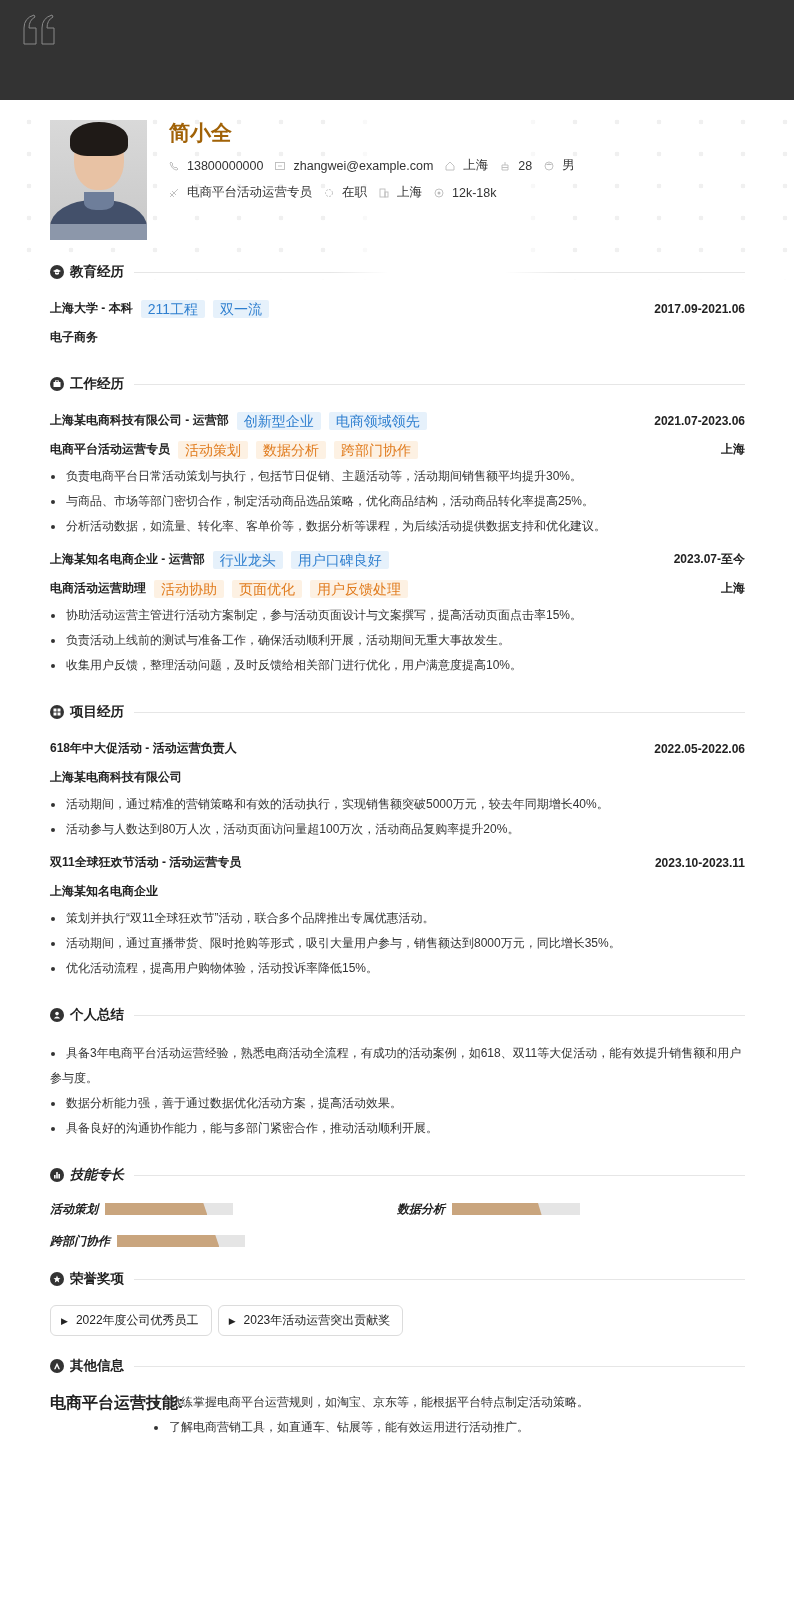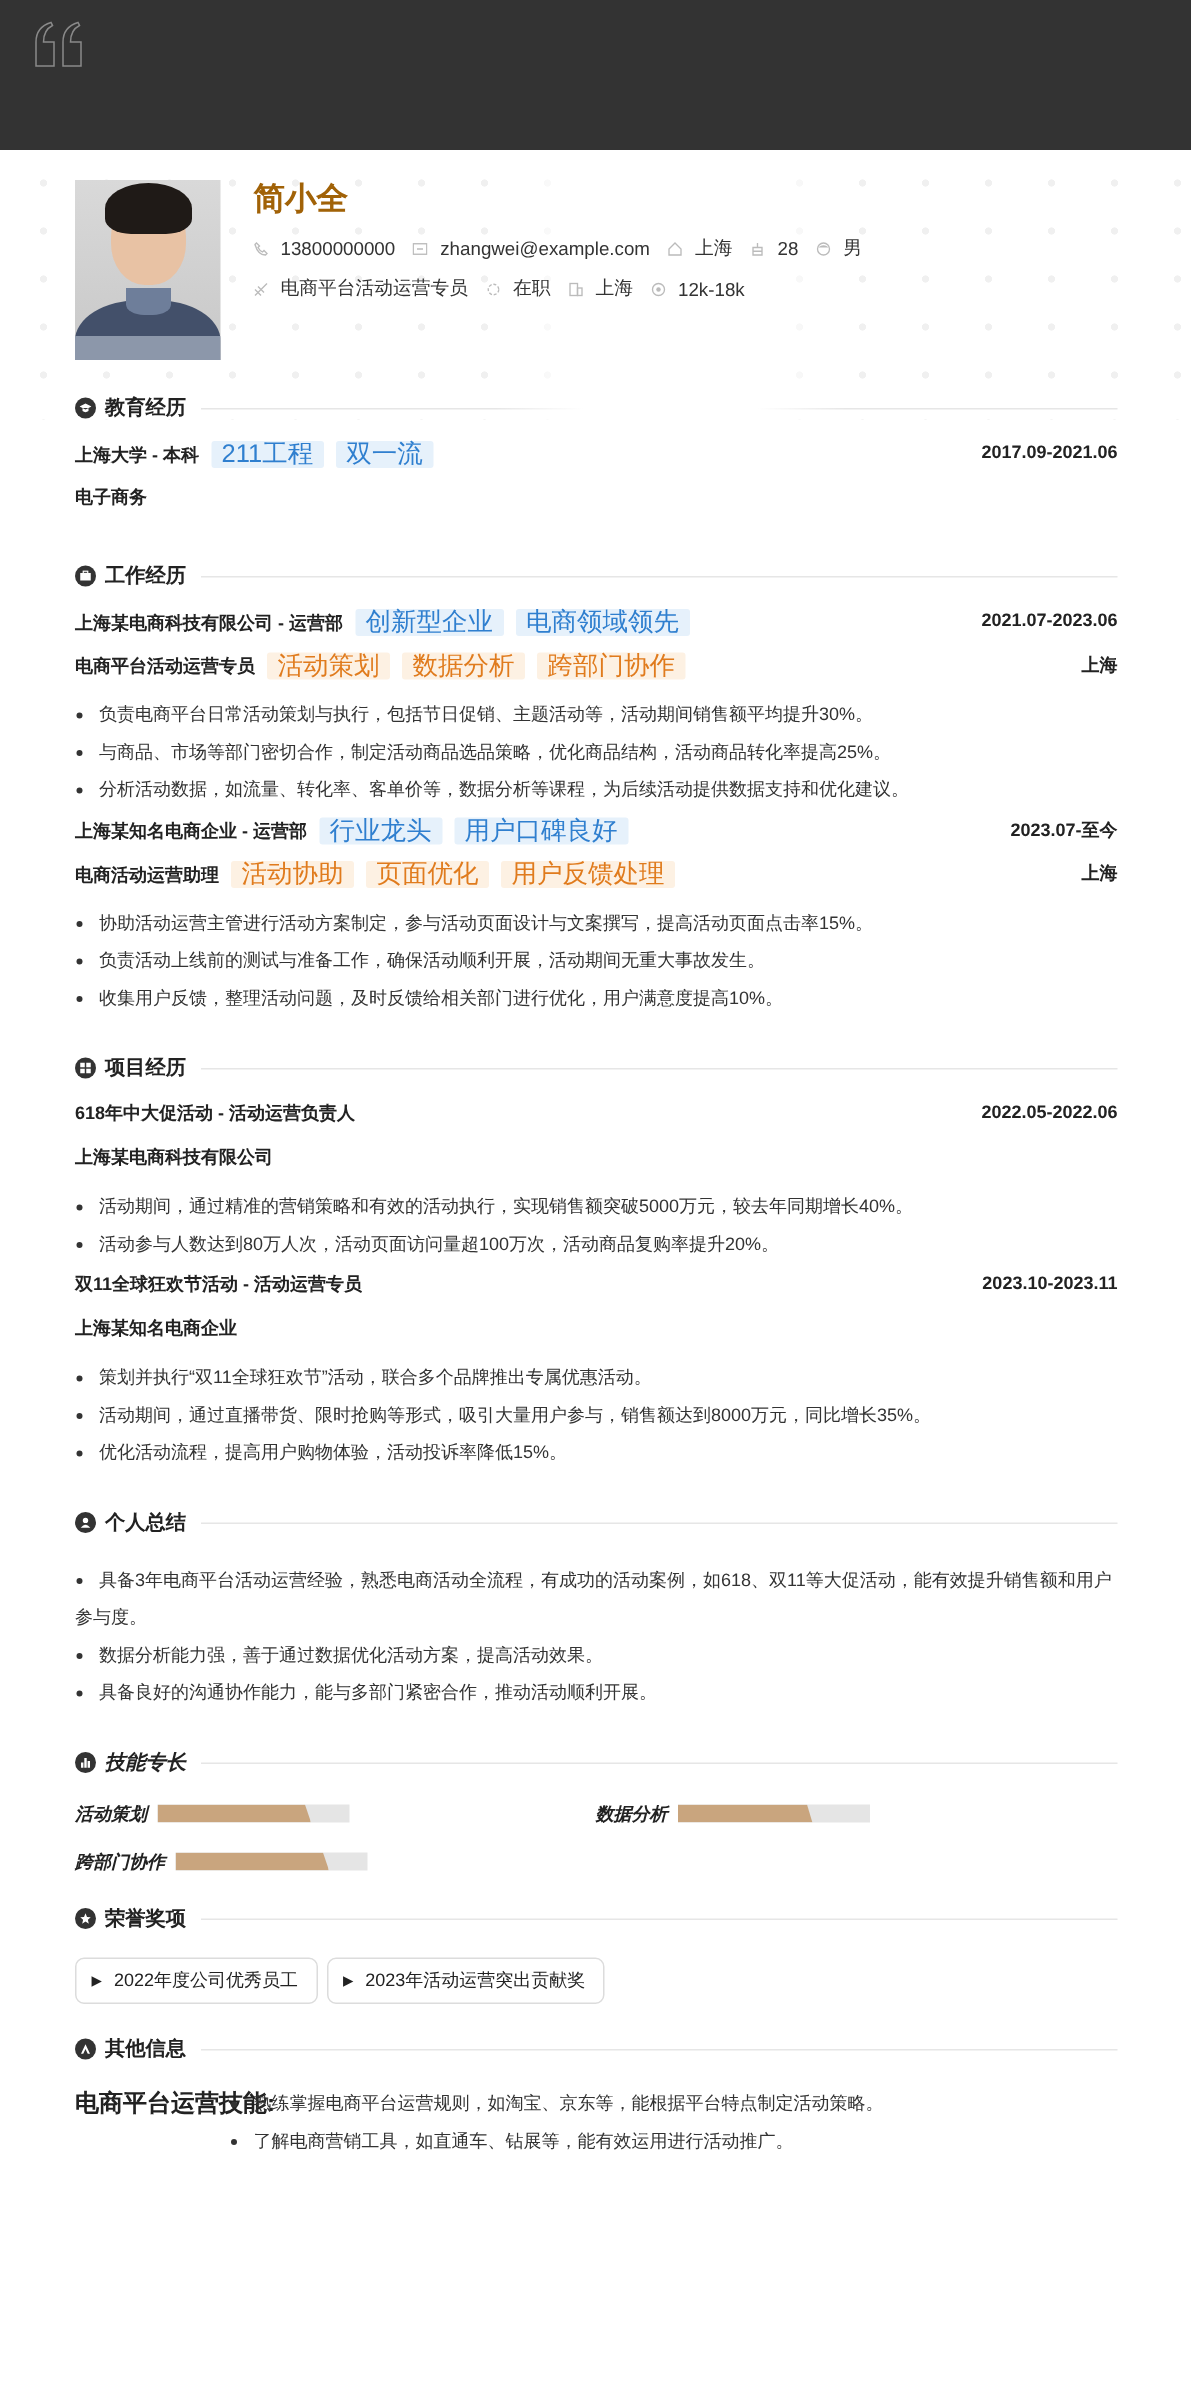--- a/index.html
+++ b/index.html
@@ -28,24 +28,24 @@
   .meta-row { display: flex; align-items: center; height: 27px; font-size: 12.5px; color: #333; }
   .meta-item { display: flex; align-items: center; margin-right: 12px; justify-content: center; }
   .meta-icon { width: 10px; height: 10px; margin-right: 8px; color: #bbb; display: inline-flex; align-items:center; justify-content:center; }
 
   .section { margin-top: 14px; }
   .sec-head { display: flex; align-items: center; height: 28px; margin-bottom: 8px; }
   .sec-icon { width: 14px; height: 14px; border-radius: 50%; background: #333; margin-right: 6px; display:flex; align-items:center; justify-content:center; }
   .sec-title { font-size: 13.5px; font-weight: bold; color: #222; margin-right: 10px; white-space: nowrap; }
   .sec-line { flex: 1; height: 1px; background: #e6e6e6; }
 
-  .row { display: flex; align-items: flex-start; justify-content: space-between; height: 29px; }
+  .row { display: flex; align-items: center; justify-content: space-between; height: 29px; }
   .row-left { display: flex; align-items: center; }
   .strong { font-weight: bold; font-size: 12px; color: #222; }
-  .tag { font-size: 17px; padding: 2px 7px; border-radius: 2px; margin-left: 8px; line-height: 14px; }
+  .tag { font-size: 14px; padding: 2px 7px; border-radius: 2px; margin-left: 8px; line-height: 14px; }
   .tag-blue { background: #e6f1fb; color: #2f7fcf; }
   .tag-orange { background: #fdf1e3; color: #e07b1d; }
   .right { font-weight: bold; font-size: 12px; color: #222; }
 
   ul.bullets { list-style: none; }
   ul.bullets li { position: relative; padding-left: 16px; line-height: 25px; font-size: 12px; color: #333; }
   ul.bullets li::before { content: ""; position: absolute; left: 1px; top: 11px; width: 4px; height: 4px; border-radius: 50%; background: #333; }
   .summary li { line-height: 25px; }
 
   .skills { display: grid; grid-template-columns: 347px 300px; row-gap: 12px; padding-top: 2px; }

